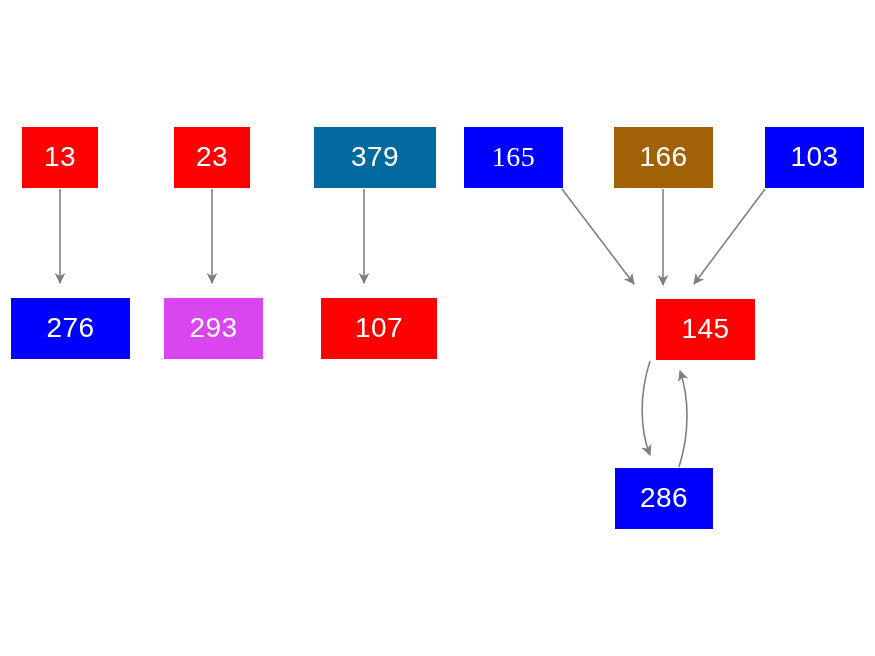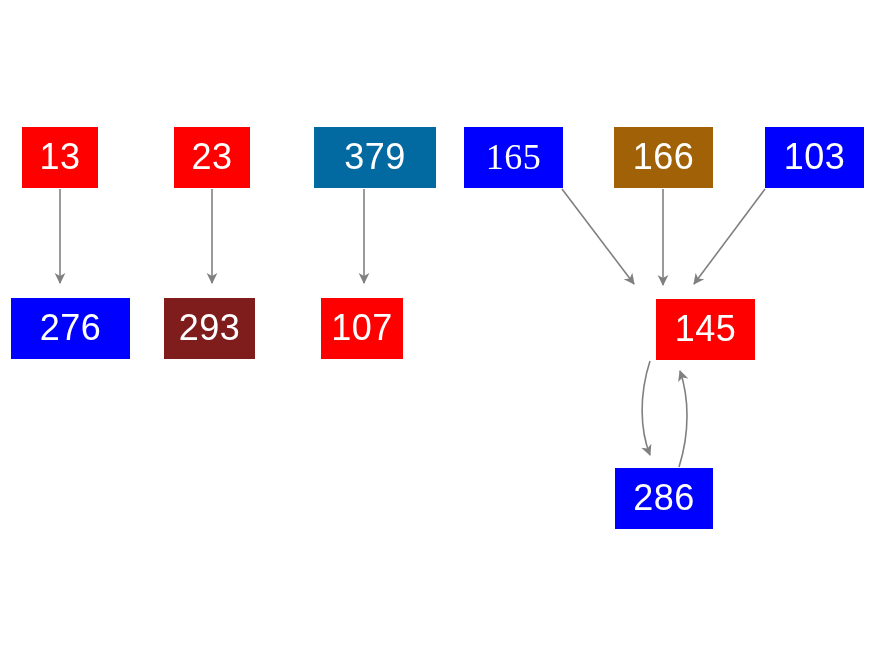--- a/index.html
+++ b/index.html
@@ -27,21 +27,21 @@
     pointer-events: none;
   }
   .node {
     position: absolute;
     box-sizing: border-box;
     display: flex;
     align-items: center;
     justify-content: center;
     color: #ffffff;
     font-family: "Liberation Sans", sans-serif;
-    font-size: 36px;
+    font-size: 28px;
     line-height: 1;
     letter-spacing: 0.5px;
     user-select: none;
   }
   .node-label {
     display: block;
     transform: translateY(-1px);
   }
 </style>
 </head>
@@ -70,27 +70,27 @@
   <div id="nodes">
       <div class="node" style="left: 22px; top: 127px; width: 76px; height: 61px; background: rgb(255, 0, 0);">
         <span class="node-label">13</span>
       </div>
       <div class="node" style="left: 11px; top: 298px; width: 119px; height: 61px; background: rgb(0, 0, 255);">
         <span class="node-label">276</span>
       </div>
       <div class="node" style="left: 174px; top: 127px; width: 76px; height: 61px; background: rgb(255, 0, 0);">
         <span class="node-label">23</span>
       </div>
-      <div class="node" style="left: 164px; top: 298px; width: 91px; height: 61px; background: #7f1d1d;">
+      <div class="node" style="left: 164px; top: 298px; width: 99px; height: 61px; background: #d946ef;">
         <span class="node-label">293</span>
       </div>
       <div class="node" style="left: 314px; top: 127px; width: 122px; height: 61px; background: #0369a1; text-align: center;">
         <span class="node-label">379</span>
       </div>
-      <div class="node" style="left: 321px; top: 298px; width: 82px; height: 61px; background: rgb(255, 0, 0);">
+      <div class="node" style="left: 321px; top: 298px; width: 116px; height: 61px; background: rgb(255, 0, 0);">
         <span class="node-label">107</span>
       </div>
       <div class="node" style="left: 464px; top: 127px; width: 99px; height: 61px; background: rgb(0, 0, 255); font-family: Liberation Serif, serif;">
         <span class="node-label">165</span>
       </div>
       <div class="node" style="left: 614px; top: 127px; width: 99px; height: 61px; background: #a16207;">
         <span class="node-label">166</span>
       </div>
       <div class="node" style="left: 765px; top: 127px; width: 99px; height: 61px; background: rgb(0, 0, 255);">
         <span class="node-label">103</span>

